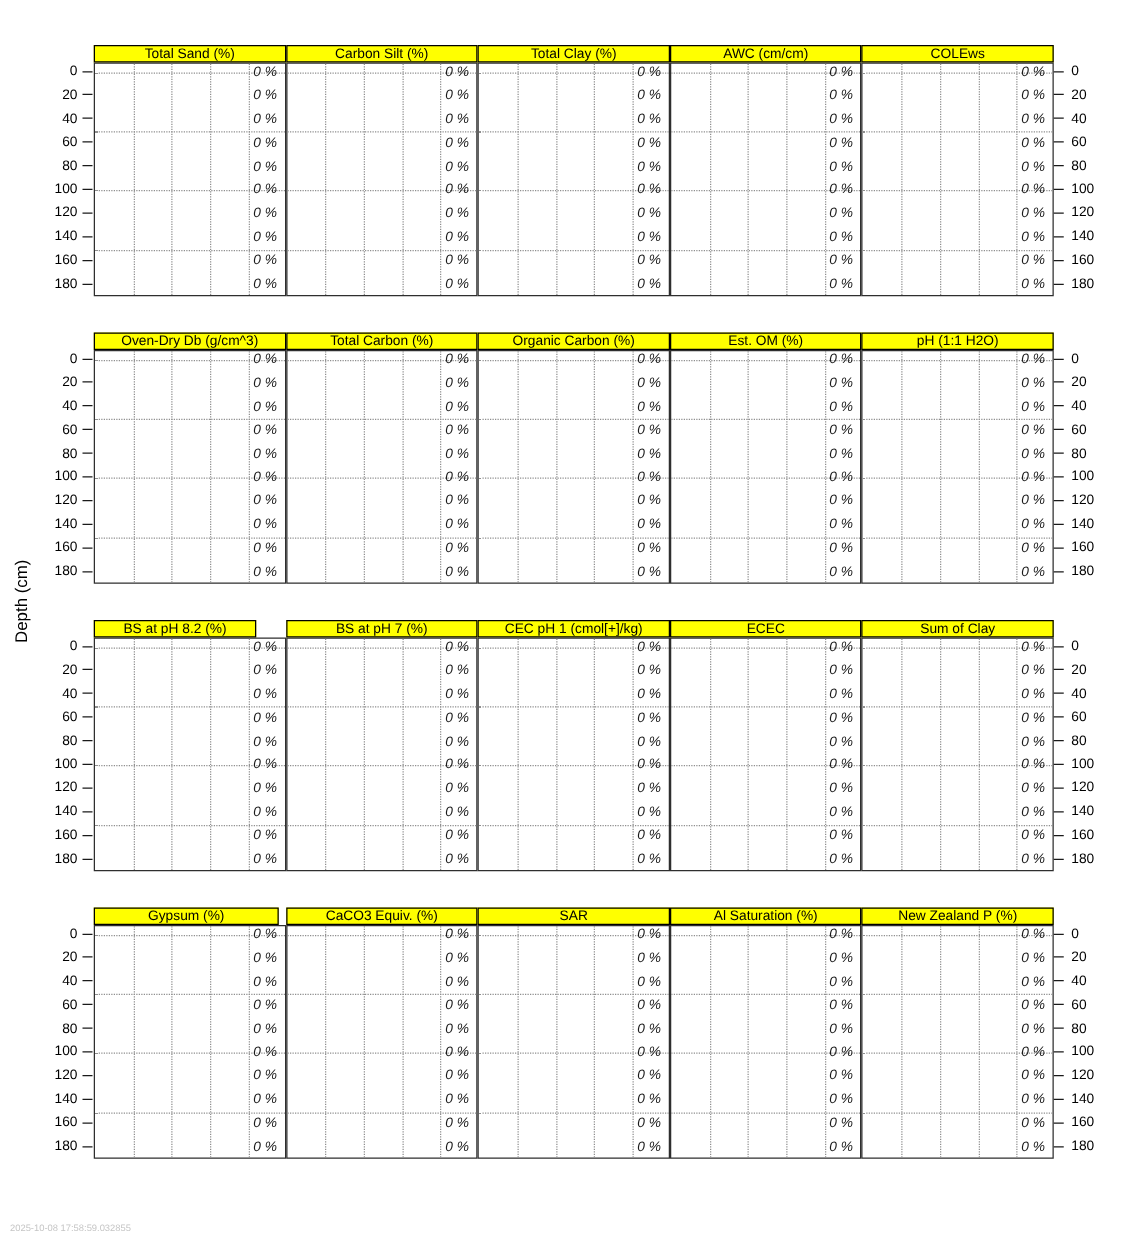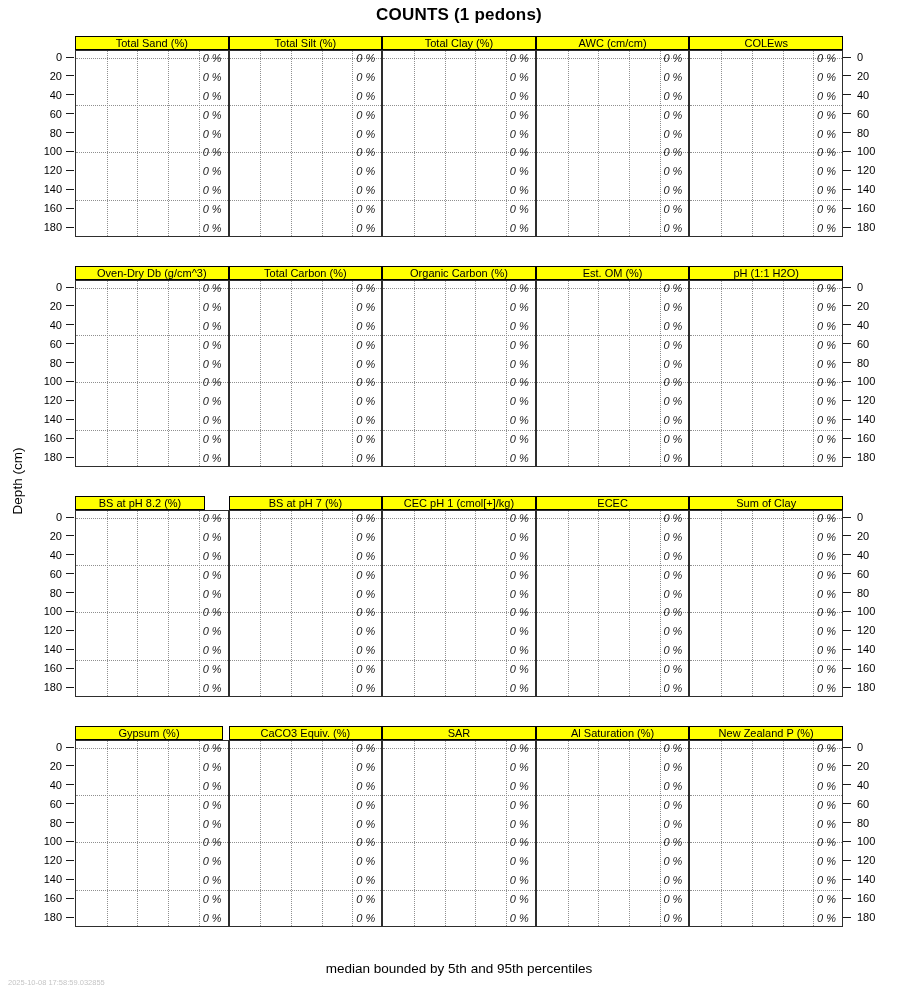--- a/index.html
+++ b/index.html
@@ -21,24 +21,22 @@
   .ticklab{position:absolute;font-size:11px;line-height:12px;height:12px;}
   .ticklab.left{left:0;width:62px;text-align:right;}
   .ticklab.right{left:857px;width:42px;text-align:left;}
   .caption{position:absolute;left:75px;top:961px;width:768px;text-align:center;font-size:13.5px;}
   .timestamp{position:absolute;left:8px;top:978px;font-size:7.5px;color:#c5c5c5;}
 </style>
 </head>
 <body>
 
 <div class="figure" id="figure">
-  <div class="chart-title">COUNTS (1 pedons)</div>
   <div class="y-axis-label">Depth (cm)</div>
 
-  <div class="caption">median bounded by 5th and 95th percentiles</div>
   <div class="timestamp">2025-10-08 17:58:59.032855</div>
 <div class="strip" style="left: 75px; top: 36px; width: 153.6px;">Total Sand (%)</div>
     <div class="plot" style="left: 75px; top: 50px; width: 153.6px; height: 187px;">
       <div class="vgrid" style="left: 30.72px;"></div>
       <div class="vgrid" style="left: 61.44px;"></div>
       <div class="vgrid" style="left: 92.16px;"></div>
       <div class="vgrid" style="left: 122.88px;"></div>
       <div class="hgrid" style="top: 7px;"></div>
       <div class="hgrid" style="top: 54.2222px;"></div>
       <div class="hgrid" style="top: 101.444px;"></div>
@@ -47,21 +45,21 @@
       <div class="vlab" style="top: 25.8889px;">0 %</div>
       <div class="vlab" style="top: 44.7778px;">0 %</div>
       <div class="vlab" style="top: 63.6667px;">0 %</div>
       <div class="vlab" style="top: 82.5556px;">0 %</div>
       <div class="vlab" style="top: 101.444px;">0 %</div>
       <div class="vlab" style="top: 120.333px;">0 %</div>
       <div class="vlab" style="top: 139.222px;">0 %</div>
       <div class="vlab" style="top: 158.111px;">0 %</div>
       <div class="vlab" style="top: 177px;">0 %</div>
     </div>
-    <div class="strip" style="left: 228.6px; top: 36px; width: 153.6px;">Total Silt (%)</div>
+    <div class="strip" style="left: 228.6px; top: 36px; width: 153.6px;">Carbon Silt (%)</div>
     <div class="plot" style="left: 228.6px; top: 50px; width: 153.6px; height: 187px;">
       <div class="vgrid" style="left: 30.72px;"></div>
       <div class="vgrid" style="left: 61.44px;"></div>
       <div class="vgrid" style="left: 92.16px;"></div>
       <div class="vgrid" style="left: 122.88px;"></div>
       <div class="hgrid" style="top: 7px;"></div>
       <div class="hgrid" style="top: 54.2222px;"></div>
       <div class="hgrid" style="top: 101.444px;"></div>
       <div class="hgrid" style="top: 148.667px;"></div>
       <div class="vlab" style="top: 7px;">0 %</div>

